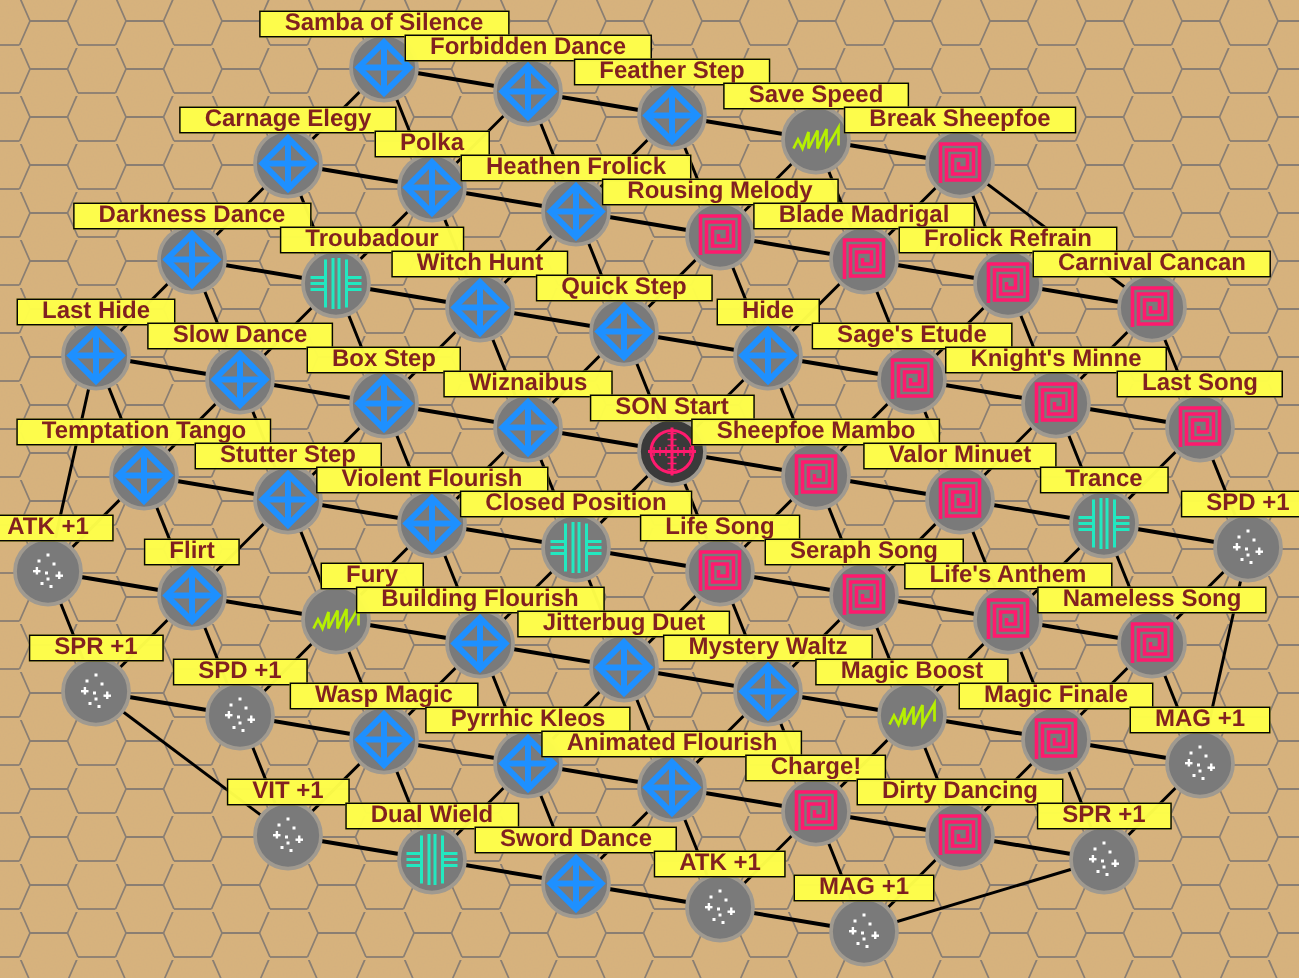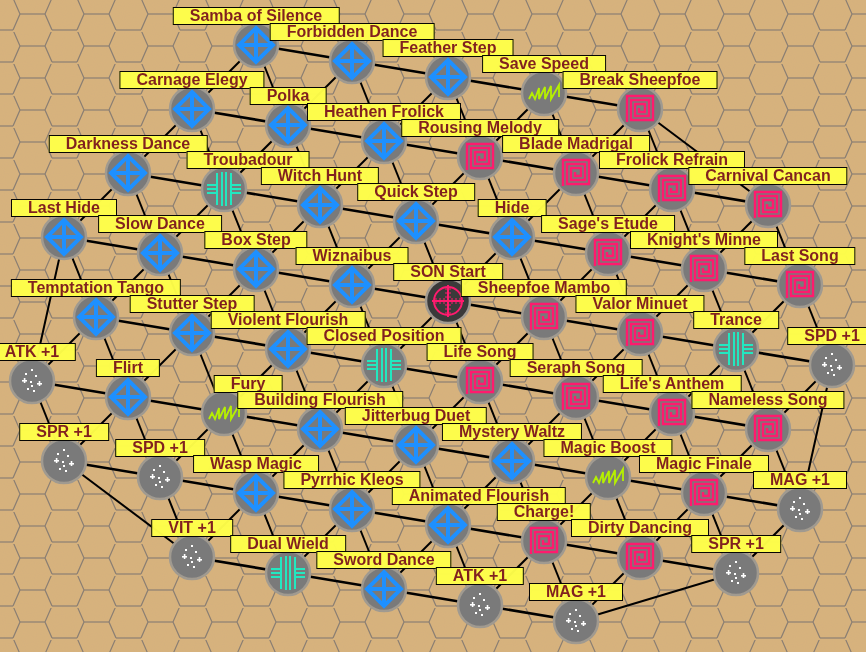--- a/index.html
+++ b/index.html
@@ -786,21 +786,21 @@
     <div class="label" style="left: 320px; top: 391px;">Building Flourish</div>
     <div class="label" style="left: 416px; top: 407px;">Jitterbug Duet</div>
     <div class="label" style="left: 512px; top: 423px;">Mystery Waltz</div>
     <div class="label" style="left: 608px; top: 439px;">Magic Boost</div>
     <div class="label" style="left: 704px; top: 455px;">Magic Finale</div>
     <div class="label" style="left: 800px; top: 471px;">MAG +1</div>
     <div class="label" style="left: 64px; top: 423px;">SPR +1</div>
     <div class="label" style="left: 160px; top: 439px;">SPD +1</div>
     <div class="label" style="left: 256px; top: 455px;">Wasp Magic</div>
     <div class="label" style="left: 352px; top: 471px;">Pyrrhic Kleos</div>
-    <div class="label" style="left: 448px; top: 487px; margin-left: 31px;">Animated Flourish</div>
+    <div class="label" style="left: 448px; top: 487px;">Animated Flourish</div>
     <div class="label" style="left: 544px; top: 503px;">Charge!</div>
     <div class="label" style="left: 640px; top: 519px;">Dirty Dancing</div>
     <div class="label" style="left: 736px; top: 535px;">SPR +1</div>
     <div class="label" style="left: 192px; top: 519px;">VIT +1</div>
     <div class="label" style="left: 288px; top: 535px;">Dual Wield</div>
     <div class="label" style="left: 384px; top: 551px;">Sword Dance</div>
     <div class="label" style="left: 480px; top: 567px;">ATK +1</div>
     <div class="label" style="left: 576px; top: 583px;">MAG +1</div>
   </div>
 

